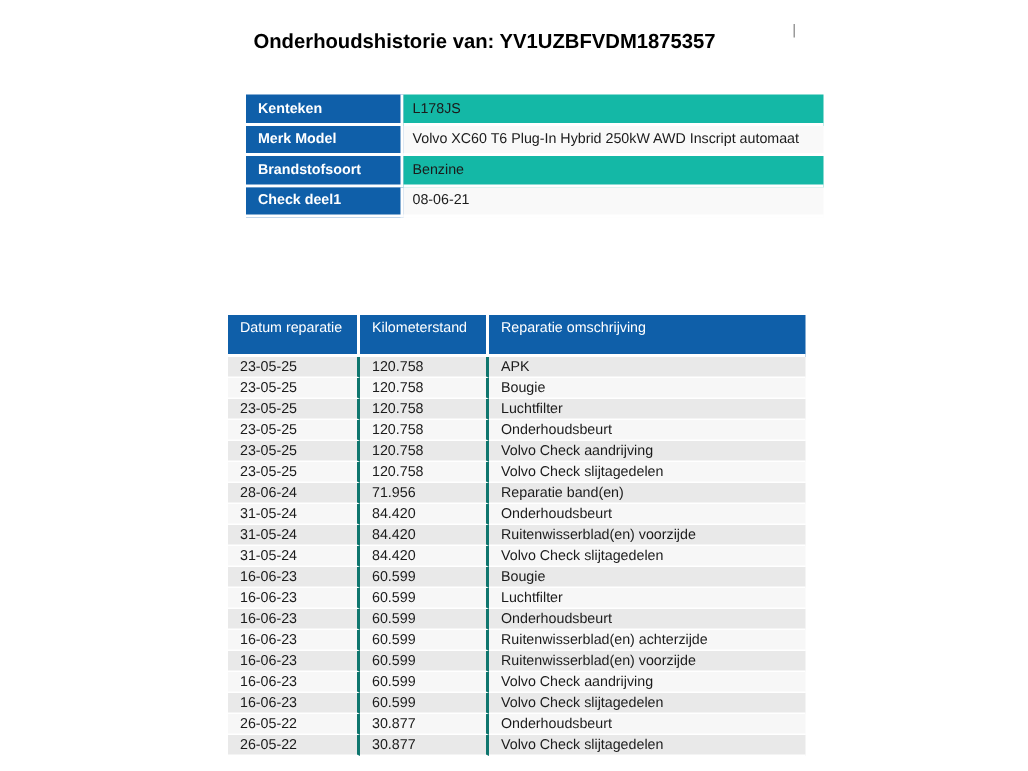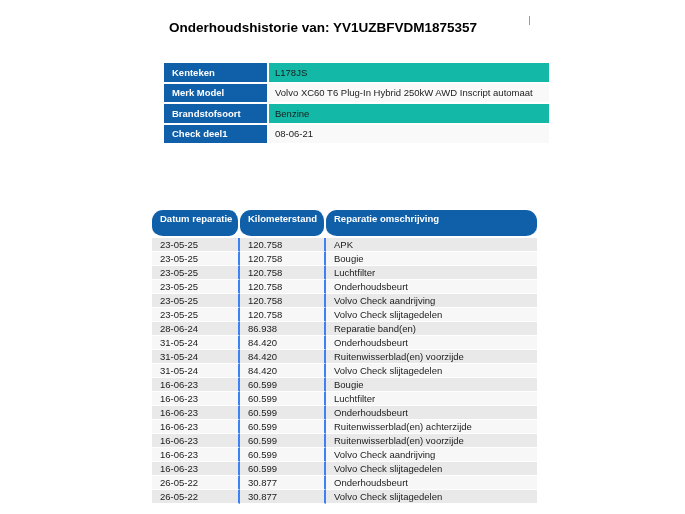--- a/index.html
+++ b/index.html
@@ -36,30 +36,30 @@
     background:#14b8a6; color:#1b1b1b;
     font-size:9.5px; padding:0 0 0 6px; vertical-align:middle;
     border-bottom:2px solid #fff;
   }
   .info-table tr:nth-child(even) td { background:#f9f9f9; }
 
   
   .history-table { position:absolute; left:152px; top:210px; width:385px; }
   .history-table th {
     background:var(--blue); color:#fff;
-    font-size:9.5px; font-weight:bold; text-align:left;
+    font-size:9.5px; font-weight:normal; text-align:left;
     vertical-align:top; padding:3px 0 0 8px; height:28px;
-    border-right:2px solid #fff; border-bottom:2px solid #fff;border-radius:11px;
+    border-right:2px solid #fff; border-bottom:2px solid #fff;
   }
   .history-table td {
     font-size:9.5px; color:#1b1b1b;
     padding:0 0 0 8px; height:13.3px; line-height:13px;
     vertical-align:middle;
     background:#e9e9e9;
-    border-right:2px solid #3b82f6; border-bottom:1px solid #fff;
+    border-right:2px solid #0f766e; border-bottom:1px solid #fff;
   }
   .history-table tbody tr:nth-child(even) td { background:#f7f7f7; }
   .history-table th:last-child, .history-table td:last-child { border-right:none; }
 </style>
 </head>
 <body style="--blue: #0f5fa9;">
 
 <h1 class="title">Onderhoudshistorie van: YV1UZBFVDM1875357</h1>
 <div class="cursor-artifact"></div>
 
@@ -127,21 +127,21 @@
         <td>120.758</td>
         <td>Volvo Check aandrijving</td>
       </tr>
       <tr>
         <td>23-05-25</td>
         <td>120.758</td>
         <td>Volvo Check slijtagedelen</td>
       </tr>
       <tr>
         <td>28-06-24</td>
-        <td>86.938</td>
+        <td>71.956</td>
         <td>Reparatie band(en)</td>
       </tr>
       <tr>
         <td>31-05-24</td>
         <td>84.420</td>
         <td>Onderhoudsbeurt</td>
       </tr>
       <tr>
         <td>31-05-24</td>
         <td>84.420</td>

